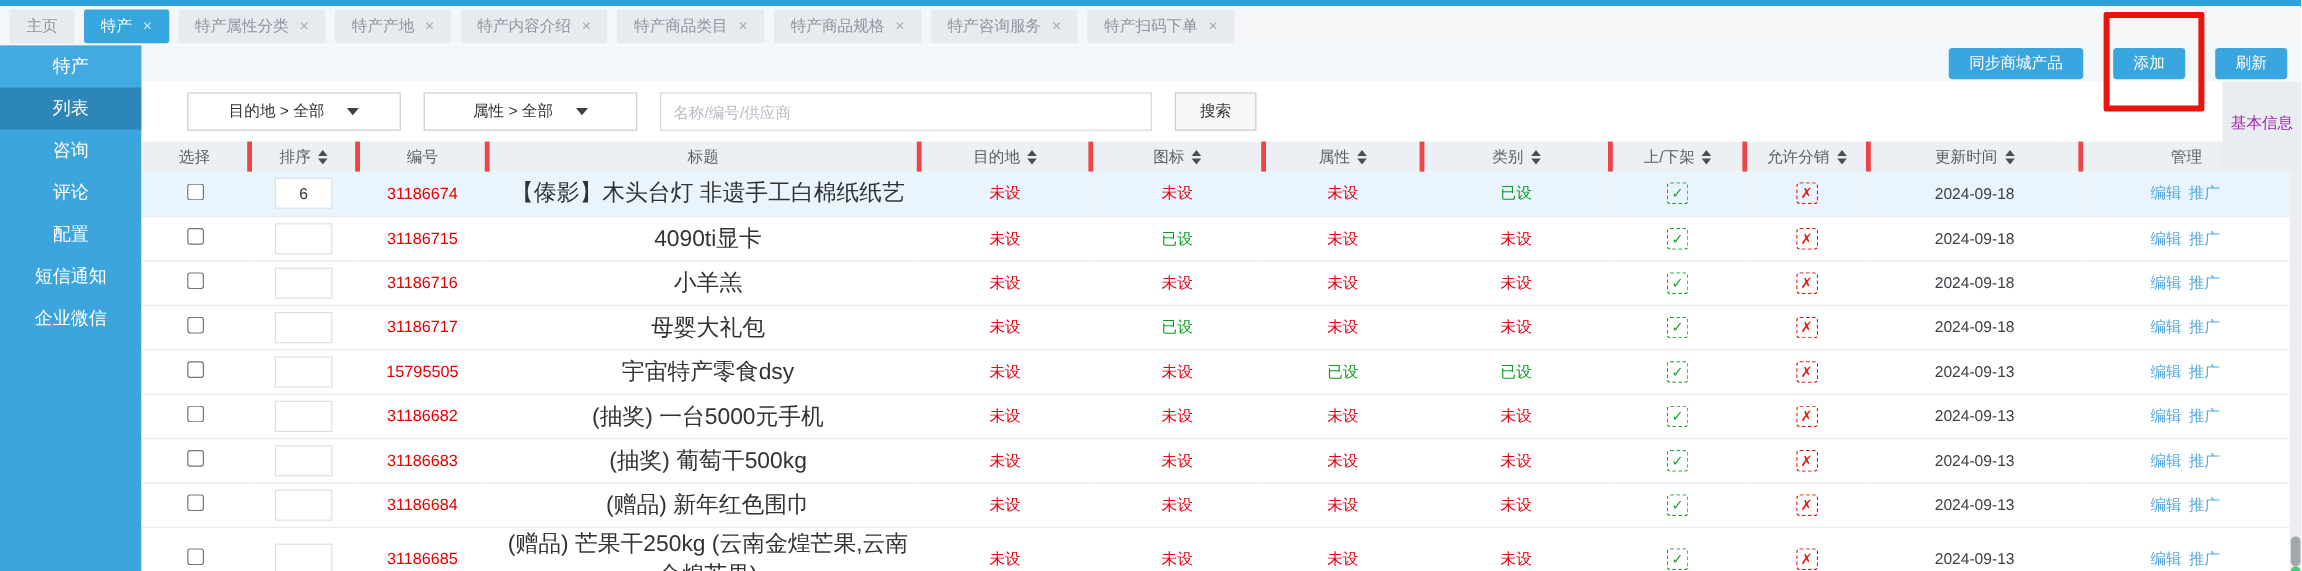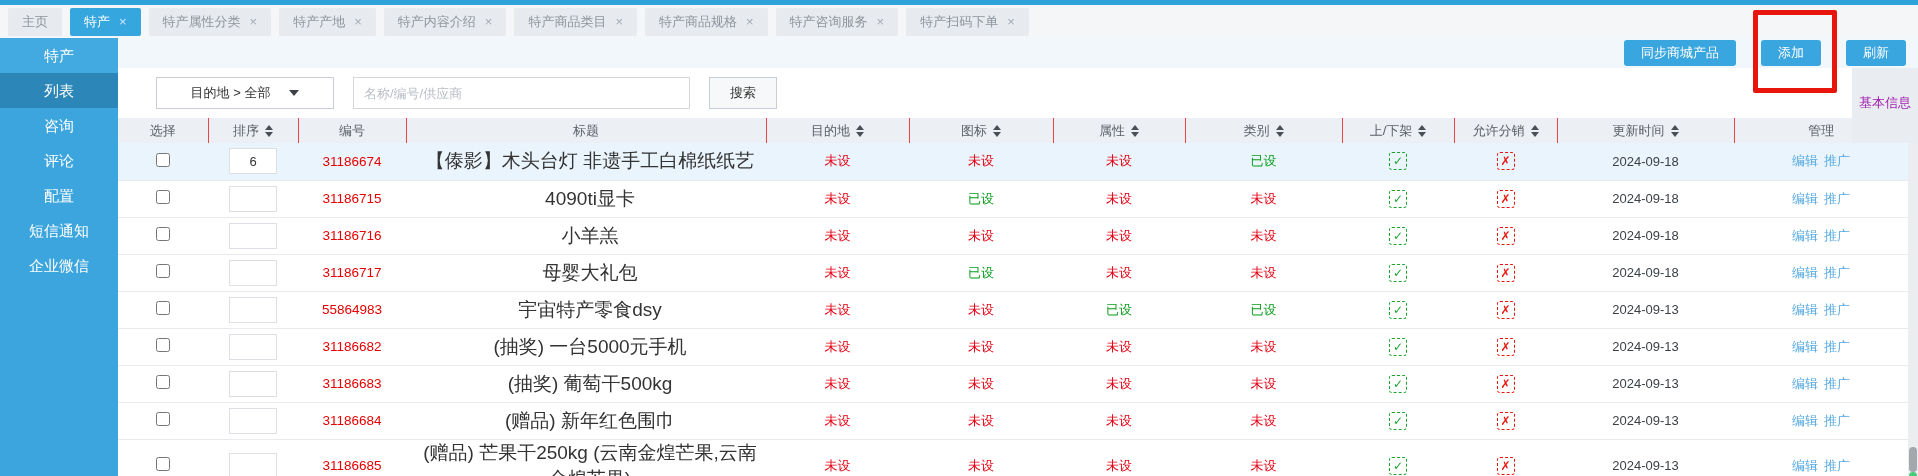--- a/index.html
+++ b/index.html
@@ -26,30 +26,30 @@
   .content { position:relative; flex:1; background:#fff; overflow:hidden; }
 
   
   .toolbar { height:30px; background:#f2f7fb; display:flex; align-items:center; justify-content:flex-end; gap:25px; padding-right:12px; }
   .btn-blue { height:26px; padding:0 17px; background:#3aa6df; color:#fff; font-size:13px; border:none; border-radius:3px; display:inline-flex; align-items:center; cursor:pointer; white-space:nowrap; }
 
   
   .filterbar { height:50px; background:#fff; display:flex; align-items:center; padding-left:38px; gap:19px; }
   .dropdown { width:178px; height:32px; border:1px solid #c9ced4; background:#fff; display:flex; align-items:center; justify-content:center; gap:19px; font-size:13px; color:#333; cursor:pointer; }
   .caret { width:0; height:0; border-left:5px solid transparent; border-right:5px solid transparent; border-top:6px solid #3d4248; }
-  .search-input { width:337px; height:32px; border:1px solid #d4d8dc; padding:0 10px; font-size:13px; color:#333; outline:none; }
+  .search-input { width:410px; height:32px; border:1px solid #d4d8dc; padding:0 10px; font-size:13px; color:#333; outline:none; }
   .search-input::placeholder { color:#b8bdc4; }
   .btn-search { width:68px; height:32px; border:1px solid #c9ced4; background:#f7f8f9; font-size:13px; color:#333; cursor:pointer; }
 
   
   .side-tab { position:absolute; top:30px; right:0; width:66px; height:75px; background:#e9edf1; font-size:13px; color:#a21caf; text-align:center; padding-top:26px; }
 
   
   table { border-collapse:collapse; table-layout:fixed; width:1790px; }
-  thead th { height:25px; background:#eceff3; font-weight:normal; font-size:13px; color:#5a5f66; border-left:1px solid #ef4444; }
+  thead th { height:25px; background:#eceff3; font-weight:normal; font-size:13px; color:#5a5f66; border-left:4px solid #ef4444; }
   thead th:first-child { border-left:none; }
   .hwrap { display:inline-flex; align-items:center; gap:6px; }
   .sort-icon { display:inline-flex; flex-direction:column; gap:2px; }
   .tri-up { width:0; height:0; border-left:4px solid transparent; border-right:4px solid transparent; border-bottom:5px solid #4a4f55; }
   .tri-down { width:0; height:0; border-left:4px solid transparent; border-right:4px solid transparent; border-top:5px solid #4a4f55; }
   tbody td { height:37px; text-align:center; font-size:13px; color:#333; border-bottom:1px solid #e8eaed; background:#fff; }
   tbody tr.hl td { background:#eaf4fc; }
   td.title-cell { text-align:center; padding-left:8px; font-size:19px; color:#333; }
   .code { color:#e60000; font-size:13.5px; }
   .st-unset { color:#e60012; }
@@ -130,20 +130,24 @@
         <button class="btn-blue">同步商城产品</button>
         <button class="btn-blue">添加</button>
         <button class="btn-blue">刷新</button>
       </div>
 
       <div class="filterbar">
         <div class="dropdown">
           <span>目的地 &gt; 全部</span>
           <span class="caret"></span>
         </div>
+        <div class="dropdown">
+          <span>属性 &gt; 全部</span>
+          <span class="caret"></span>
+        </div>
         <input class="search-input" type="text" placeholder="名称/编号/供应商" style="">
         <button class="btn-search">搜索</button>
       </div>
 
       <div class="side-tab">基本信息</div>
 
       <table>
         <colgroup>
             <col style="width: 90px;">
             <col style="width: 90px;">
@@ -283,21 +287,21 @@
               <td><span class="st-unset">未设</span></td>
               <td><span class="st-unset">未设</span></td>
               <td><span class="ibox ok">✓</span></td>
               <td><span class="ibox no">✗</span></td>
               <td><span class="date">2024-09-18</span></td>
               <td><span class="lnk">编辑</span><span class="lnk">推广</span></td>
             </tr>
             <tr>
               <td><input class="row-check" type="checkbox" style=""></td>
               <td><input class="sort-input" type="text" style=""></td>
-              <td><span class="code">55864983</span></td>
+              <td><span class="code">15795505</span></td>
               <td class="title-cell"><span>宇宙特产零食dsy</span></td>
               <td><span class="st-unset">未设</span></td>
               <td><span class="st-unset">未设</span></td>
               <td><span class="st-set">已设</span></td>
               <td><span class="st-set">已设</span></td>
               <td><span class="ibox ok">✓</span></td>
               <td><span class="ibox no">✗</span></td>
               <td><span class="date">2024-09-13</span></td>
               <td><span class="lnk">编辑</span><span class="lnk">推广</span></td>
             </tr>

